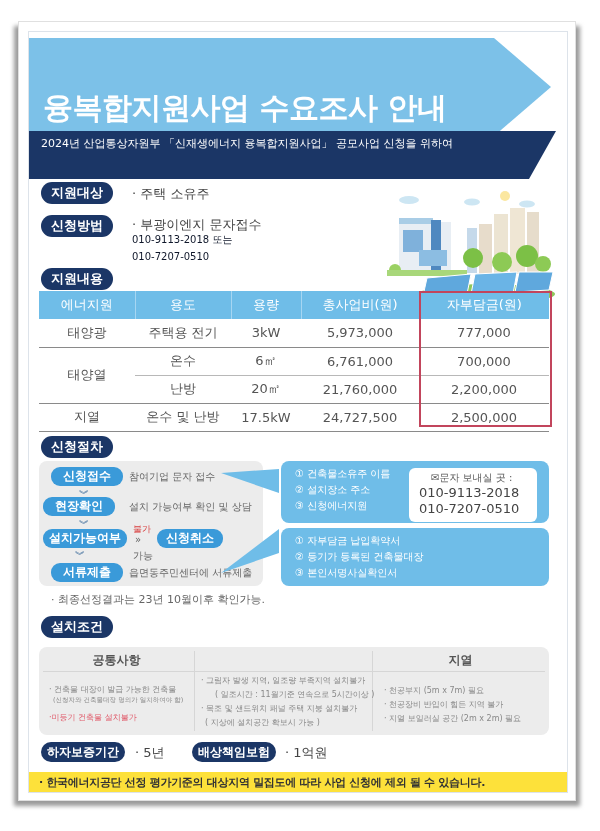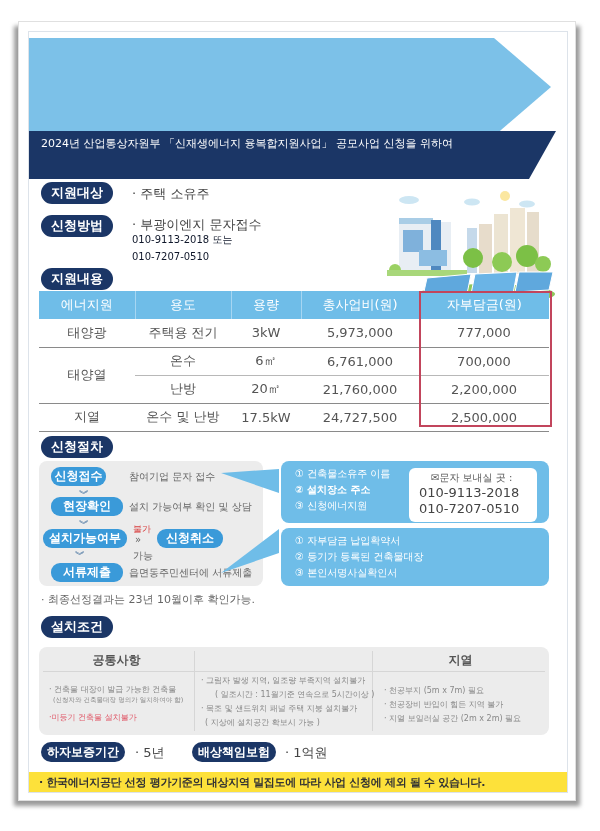--- a/index.html
+++ b/index.html
@@ -127,20 +127,21 @@
 </style>
 </head>
 <body>
 
 <div class="frame-shadow"></div>
 <div class="frame"></div>
 
 <div class="poster">
 
   <div class="title-banner">
+    <div class="title-line l2">융복합지원사업 수요조사 안내</div>
   </div>
 
   <div class="subtitle-band">
     <div class="subtitle-text s1">2024년 산업통상자원부 「신재생에너지 융복합지원사업」 공모사업 신청을 위하여</div>
   </div>
 
   <div class="pill" style="left:12px; top:150px;">지원대상</div>
   <div class="plain" style="left:103px; top:153px;">· 주택 소유주</div>
 
   <div class="pill" style="left:12px; top:183px;">신청방법</div>
@@ -227,25 +228,25 @@
         <td>24,727,500</td>
         <td>2,500,000</td>
       </tr>
     </tbody>
   </table>
   <div class="highlight-box"></div>
 
   <div class="pill" style="left:12px; top:404px;">신청절차</div>
 
   <div class="proc-panel">
-    <div class="step-btn" style="left:12px; top:6px; width:55px;">신청접수</div>
+    <div class="step-btn" style="left:12px; top:6px; width:72px;">신청접수</div>
     <div class="step-desc" style="left:90px; top:9px;">참여기업 문자 접수</div>
     <div class="chev" style="left:40px; top:26px;">︾</div>
 
-    <div class="step-btn" style="left:12px; top:36px; width:72px;">현장확인</div>
+    <div class="step-btn" style="left:4px; top:36px; width:72px;">현장확인</div>
     <div class="step-desc" style="left:90px; top:39px;">설치 가능여부 확인 및 상담</div>
     <div class="chev" style="left:40px; top:56px;">︾</div>
 
     <div class="step-btn" style="left:4px; top:68px; width:84px;">설치가능여부</div>
     <div class="red-small" style="left:94px; top:62px;">불가</div>
     <div class="step-desc" style="left:96px; top:73px;">»</div>
     <div class="step-btn" style="left:118px; top:68px; width:66px;">신청취소</div>
     <div class="chev" style="left:36px; top:87px;">︾</div>
     <div class="step-desc" style="left:56px; top:88px;margin-left:38px;">가능</div>
 
@@ -253,36 +254,36 @@
     <div class="step-desc" style="left:90px; top:105px;">읍면동주민센터에 서류제출</div>
   </div>
 
   <svg style="position:absolute; left:190px; top:435px; width:70px; height:110px;">
     <polygon points="2,6 60,2 60,26" fill="#6fbde8"></polygon>
     <polygon points="2,106 60,62 60,86" fill="#6fbde8"></polygon>
   </svg>
 
   <div class="bubble" style="left:252px; top:429px; width:268px; height:62px;">
     <div class="line" style="top:6px;">① 건축물소유주 이름</div>
-    <div class="line" style="top:22px;font-weight:bold;">② 설치장소 주소</div>
+    <div class="line" style="top:22px;">② 설치장소 주소</div>
     <div class="line" style="top:38px;">③ 신청에너지원</div>
     <div class="sms-box">
       <div class="sms-label">✉문자 보내실 곳 :</div>
       <div class="sms-phone" style="top:17px;">010-9113-2018</div>
       <div class="sms-phone" style="top:33px;">010-7207-0510</div>
     </div>
   </div>
 
   <div class="bubble" style="left:252px; top:496px; width:268px; height:58px;">
     <div class="line" style="top:6px;">① 자부담금 납입확약서</div>
     <div class="line" style="top:22px;">② 등기가 등록된 건축물대장</div>
     <div class="line" style="top:38px;">③ 본인서명사실확인서</div>
   </div>
 
-  <div class="note" style="left:12px; top:560px;">· 최종선정결과는 23년 10월이후 확인가능.</div>
+  <div class="note" style="left:22px; top:560px;">· 최종선정결과는 23년 10월이후 확인가능.</div>
 
   <div class="pill" style="left:12px; top:584px;">설치조건</div>
 
   <div class="cond-panel">
     <div class="cond-head" style="left:0; width:155px;">공통사항</div>
     <div class="cond-head" style="left:333px; width:177px;">지열</div>
     <div class="cond-divider" style="left:155px;"></div>
     <div class="cond-divider" style="left:333px;"></div>
     <div class="cond-hline"></div>
 

